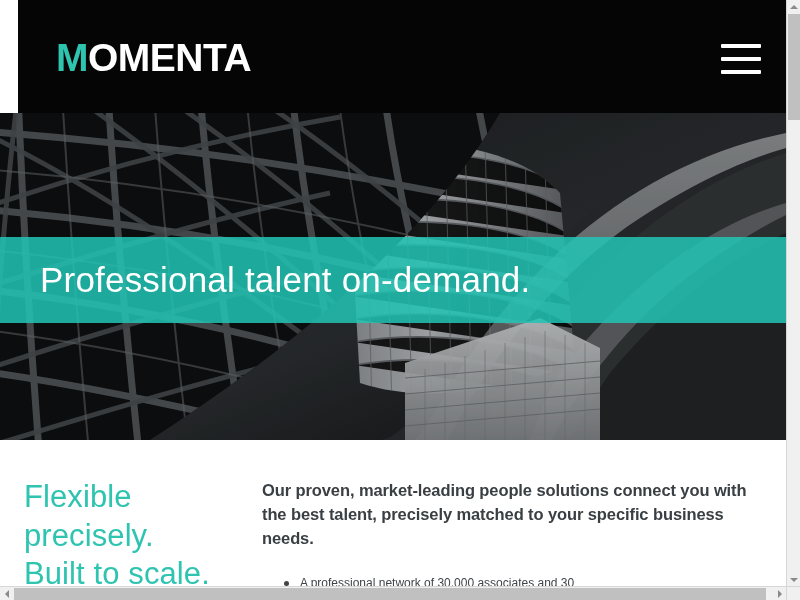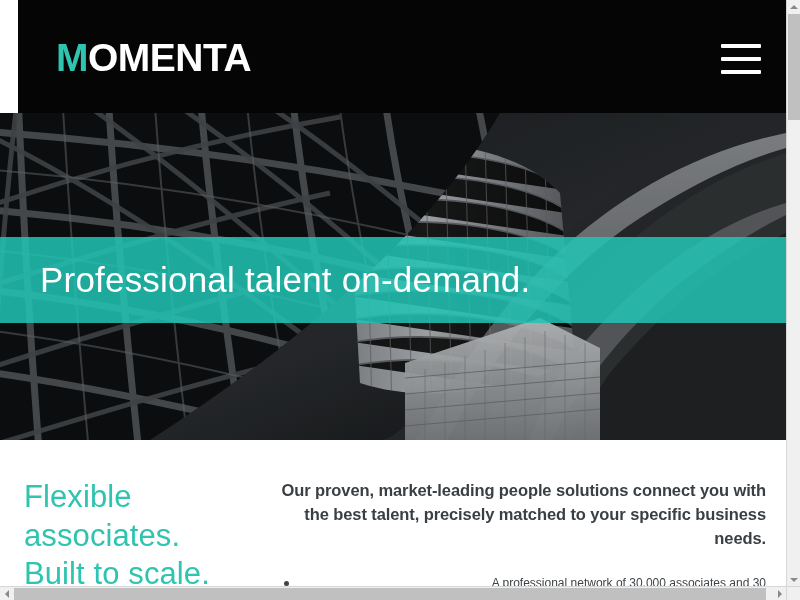--- a/index.html
+++ b/index.html
@@ -54,21 +54,21 @@
 
   
   .content{
     position:absolute;left:0;top:440px;width:786px;height:146px;
     background:#ffffff;overflow:hidden;
   }
   .content-inner{
     position:relative;display:flex;padding-top:38px;
   }
   .col-left{width:262px;padding-left:24px;box-sizing:border-box;}
-  .col-right{flex:1;padding-right:20px;text-align:right;}
+  .col-right{flex:1;padding-right:20px;}
 
   .section-heading{
     margin:0;font-size:31px;font-weight:300;line-height:38.5px;
     color:#2ec4b0;letter-spacing:0.1px;
     font-family:"Liberation Sans","DejaVu Sans",sans-serif;
   }
   .lead{
     margin:0;font-size:16.5px;font-weight:bold;line-height:24px;
     color:#3a3f43;letter-spacing:-0.1px;
     font-family:"Liberation Sans","DejaVu Sans",sans-serif;
@@ -272,21 +272,21 @@
     <div class="hero-banner">
       <div class="hero-banner-text">Professional talent on-demand.</div>
     </div>
   </div>
 
   <div class="content">
     <div class="content-inner">
       <div class="col-left">
         <h2 class="section-heading">
           <span>Flexible</span><br>
-          <span>associates.</span><br>
+          <span>precisely.</span><br>
           <span>Built to scale.</span>
         </h2>
       </div>
       <div class="col-right">
         <p class="lead">Our proven, market-leading people solutions connect you with the best talent, precisely matched to your specific business needs.</p>
         <ul class="bullets">
           <li>A professional network of 30,000 associates and 30</li>
         </ul>
       </div>
     </div>

